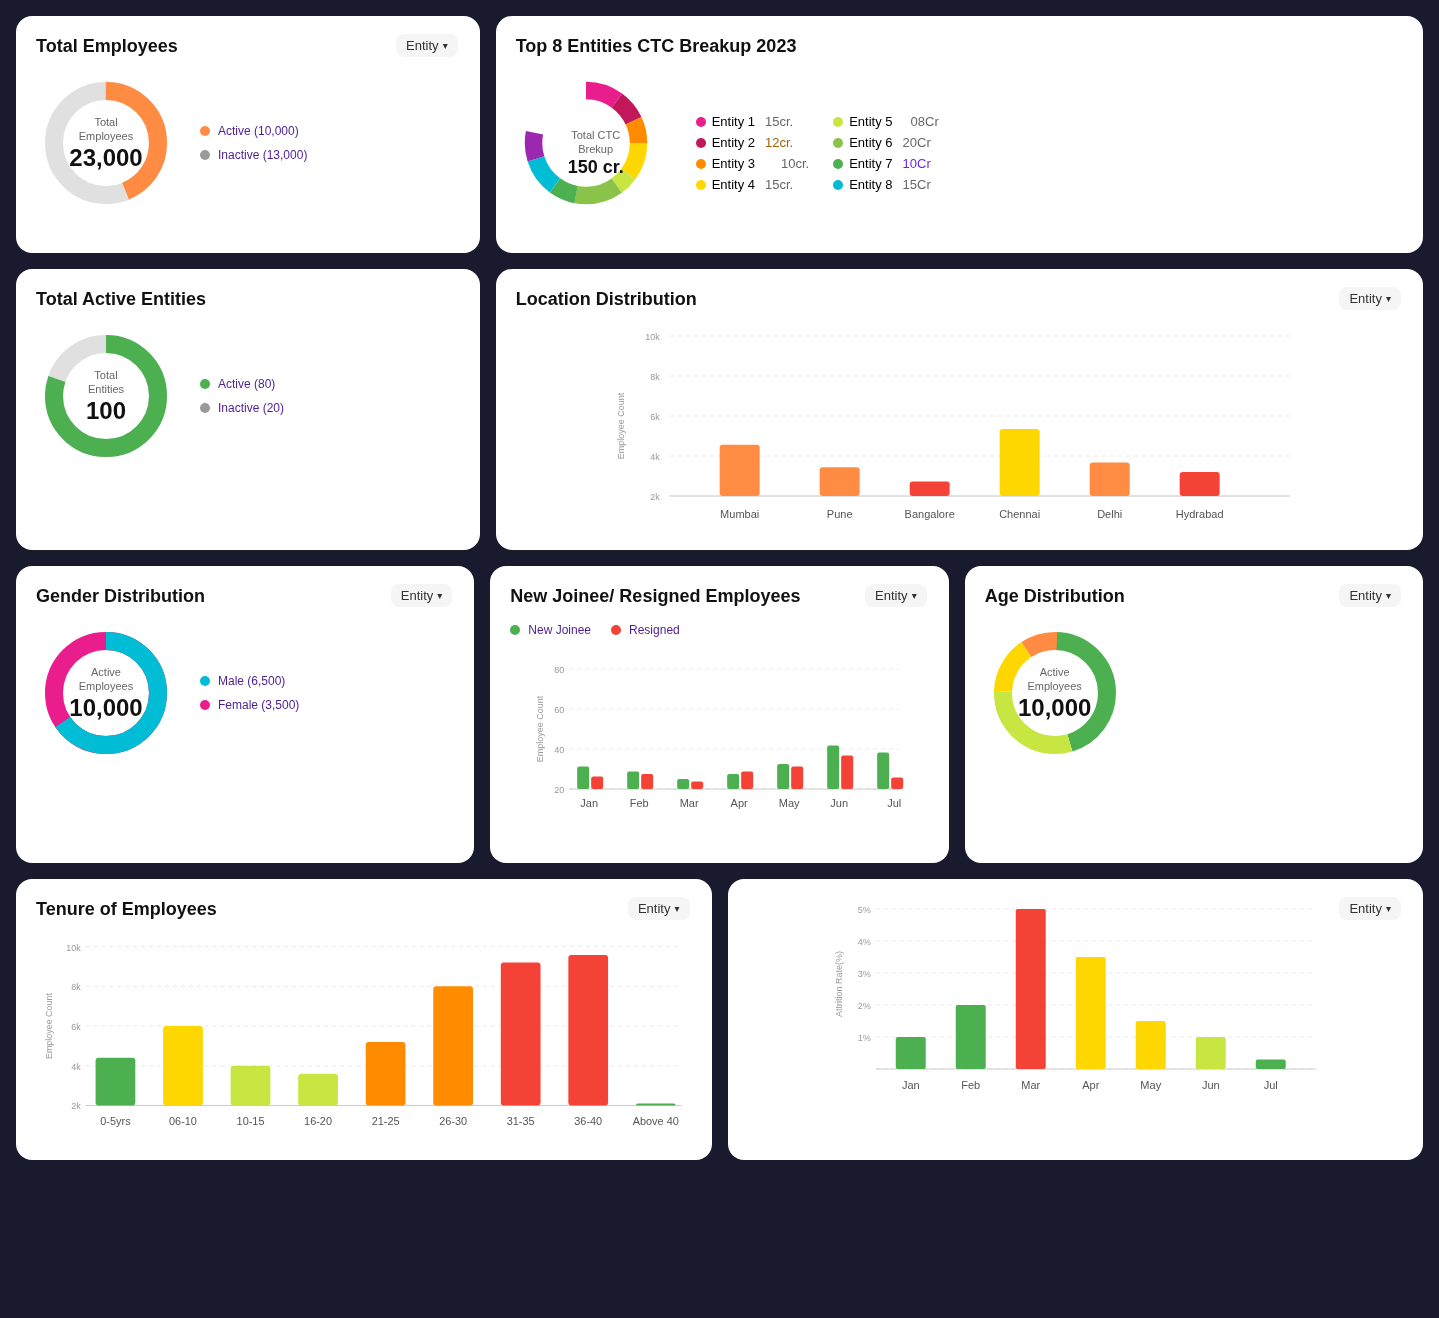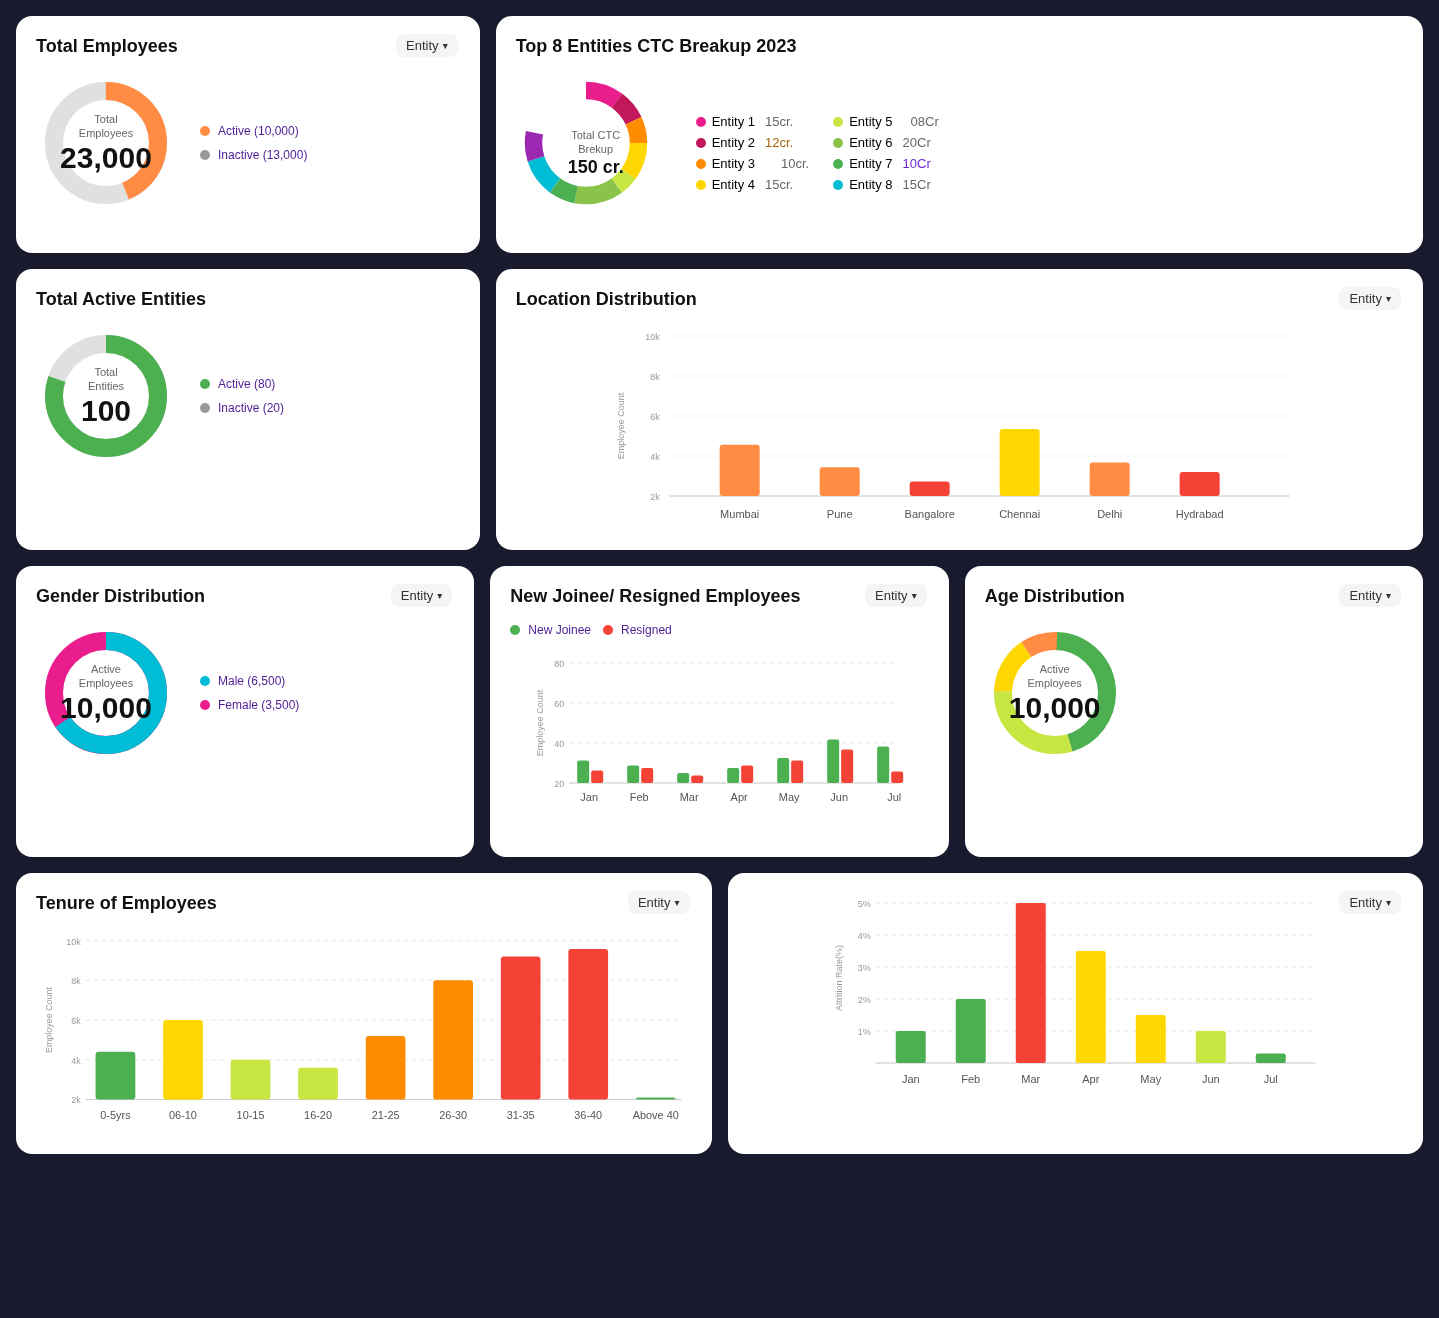--- a/index.html
+++ b/index.html
@@ -52,21 +52,21 @@
     }
     .donut-wrap svg { width: 140px; height: 140px; }
     .donut-center {
       position: absolute;
       top: 50%;
       left: 50%;
       transform: translate(-50%, -50%);
       text-align: center;
     }
     .donut-center .label { font-size: 11px; color: #666; line-height: 1.3; }
-    .donut-center .value { font-size: 30px; font-weight: 800; color: #111; }
+    .donut-center .value { font-size: 24px; font-weight: 800; color: #111; }
     .legend { display: flex; flex-direction: column; gap: 10px; }
     .legend-item { display: flex; align-items: center; gap: 8px; font-size: 12px; color: #4c1d95; }
     .legend-dot { width: 10px; height: 10px; border-radius: 50%; flex-shrink: 0; }
 
     
     .ctc-content { display: flex; align-items: center; gap: 20px; }
     .ctc-legend { display: grid; grid-template-columns: 1fr 1fr; gap: 6px 24px; }
     .ctc-legend-item { display: flex; align-items: center; gap: 6px; font-size: 13px; white-space: nowrap; }
 
     .chart-y-label {
@@ -78,21 +78,21 @@
       fill: #555;
     }
     .grid-line { stroke: #e8e8e8; stroke-dasharray: 4,4; }
     .axis-line { stroke: #ccc; }
 
     .row1 { display: grid; grid-template-columns: 1fr 2fr; gap: 16px; }
     .row3 { display: grid; grid-template-columns: 1fr 1fr 1fr; gap: 16px; }
     .row4 { display: grid; grid-template-columns: 1fr 1fr; gap: 16px; }
     .rows { display: flex; flex-direction: column; gap: 16px; }
 
-    .joinee-legend { display: flex; gap: 12px; margin-bottom: 16px; }
+    .joinee-legend { display: flex; gap: 20px; margin-bottom: 22px; }
   </style>
 </head>
 <body>
 
 <div class="rows">
 
   <div class="row1">
 
     <div class="card">
       <div class="card-title">Total Employees</div>

